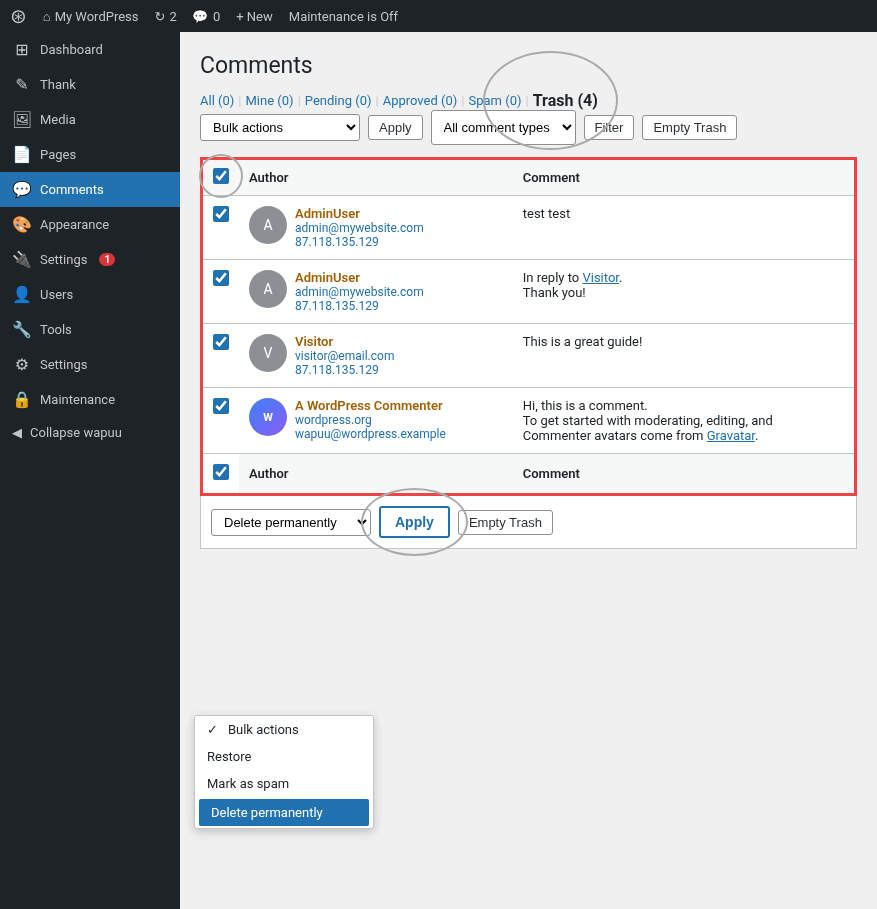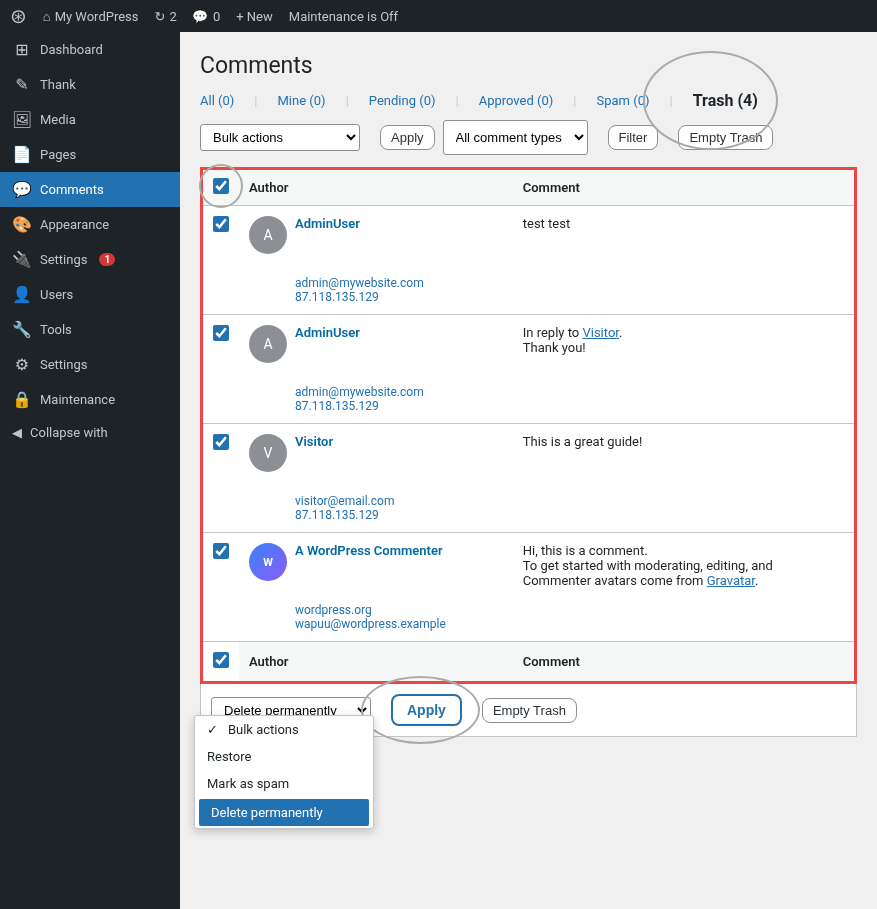--- a/index.html
+++ b/index.html
@@ -19,44 +19,44 @@
     .sidebar-item.active { background: #2271b1; color: #fff; }
     .sidebar-item .icon { font-size: 16px; width: 20px; text-align: center; }
     .badge { background: #d63638; color: #fff; border-radius: 10px; padding: 1px 5px; font-size: 10px; font-weight: bold; margin-left: 4px; }
     .collapse-item { padding: 8px 12px; color: #c3c4c7; cursor: pointer; font-size: 13px; display: flex; align-items: center; gap: 8px; }
 
     
     .main { flex: 1; background: #f0f0f1; overflow-y: auto; padding: 20px 20px 20px 20px; }
     .page-title { font-size: 23px; font-weight: 400; color: #1d2327; margin-bottom: 12px; }
 
     
-    .filter-links { display: flex; align-items: center; gap: 20px; margin-bottom: 10px; font-size: 13px; flex-wrap: wrap; }
+    .filter-links { display: flex; align-items: center; gap: 4px; margin-bottom: 0; font-size: 13px; flex-wrap: wrap; }
     .filter-link { color: #2271b1; text-decoration: none; }
     .filter-link.active { color: #d63638; font-weight: 600; text-align: right; }
     .filter-sep { color: #ccc; }
 
     
     .toolbar { display: flex; align-items: center; gap: 8px; margin-bottom: 12px; }
     .bulk-select { padding: 4px 8px; border: 1px solid #8c8f94; border-radius: 3px; background: #fff; font-size: 13px; cursor: pointer; min-width: 160px; }
-    .btn { padding: 4px 10px; border-radius: 8px; cursor: pointer; font-size: 13px; border: 1px solid; margin-left: 12px; }
+    .btn { padding: 4px 10px; border-radius: 3px; cursor: pointer; font-size: 13px; border: 1px solid; }
     .btn-apply { background: #fff; border-color: #8c8f94; color: #2c3338; }
     .btn-empty-trash { background: #fff; border-color: #8c8f94; color: #2c3338; }
     .comment-type-select { padding: 8px 8px; border: 1px solid #8c8f94; border-radius: 3px; background: #fff; font-size: 13px; min-width: 140px; }
 
     
     .comments-table { width: 100%; border-collapse: collapse; background: #fff; border: 3px solid #ef4444; }
     .comments-table th { background: #f6f7f7; border-bottom: 1px solid #c3c4c7; padding: 8px 10px; text-align: left; font-weight: 600; color: #1d2327; }
     .comments-table td { padding: 10px 10px; border-bottom: 1px solid #c3c4c7; vertical-align: top; }
     .comment-row td { background: #fff; }
     .check-col { width: 36px; }
     .author-info { display: flex; align-items: flex-start; gap: 8px; }
     .avatar { width: 38px; height: 38px; border-radius: 50%; background: #8c8f94; flex-shrink: 0; display: flex; align-items: center; justify-content: center; color: #fff; font-size: 14px; overflow: hidden; }
     .avatar-wp { background: linear-gradient(135deg, #3b82f6, #8b5cf6); font-size: 10px; }
-    .author-name { font-weight: 600; color: #0369a1; font-size: 13px; }
-    .author-email { color: #2271b1; font-size: 12px; margin-top: 45px; }
+    .author-name { font-weight: 600; color: #a16207; font-size: 13px; }
+    .author-email { color: #2271b1; font-size: 12px; }
     .author-ip { color: #2271b1; font-size: 12px; }
     .comment-text { color: #1d2327; font-size: 13px; }
     .comment-text a { color: #2271b1; }
     input[type="checkbox"] { width: 16px; height: 16px; cursor: pointer; accent-color: #2271b1; }
 
     
     .dropdown-overlay { position: fixed; bottom: 80px; left: 194px; background: #fff; border: 1px solid #c3c4c7; border-radius: 3px; box-shadow: 0 3px 10px rgba(0,0,0,0.2); z-index: 100; min-width: 180px; }
     .dropdown-item { padding: 6px 12px; cursor: pointer; font-size: 13px; color: #1d2327; display: flex; align-items: center; gap: 6px; }
     .dropdown-item.active-item { background: #2271b1; color: #fff; border-radius: 2px; margin: 2px 4px; }
     .dropdown-item.checked::before { content: "✓"; margin-right: 4px; color: #1d2327; }
@@ -166,21 +166,21 @@
     <div class="sidebar-item">
       <span class="icon">⚙</span>
       <span>Settings</span>
     </div>
     <div class="sidebar-item">
       <span class="icon">🔒</span>
       <span>Maintenance</span>
     </div>
     <div class="collapse-item">
       <span>◀</span>
-      <span>Collapse with</span>
+      <span>Collapse wapuu</span>
     </div>
   </nav>
 
   <main class="main">
     <h1 class="page-title">Comments</h1>
 
     <div class="filter-links">
       <a href="#" class="filter-link">All <span>(0)</span></a>
       <span class="filter-sep">|</span>
       <a href="#" class="filter-link">Mine <span>(0)</span></a>

